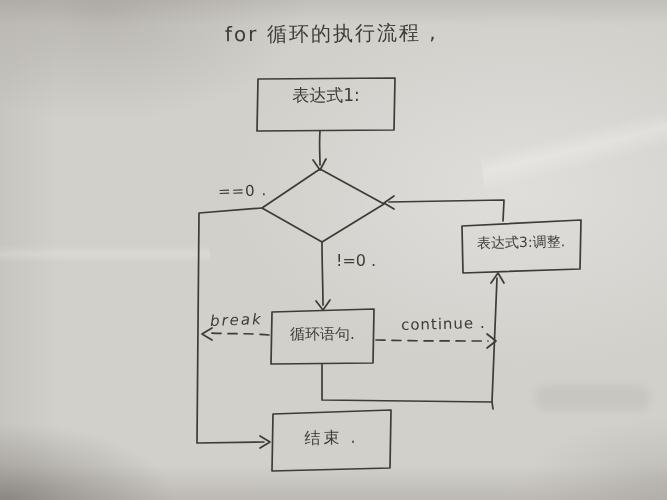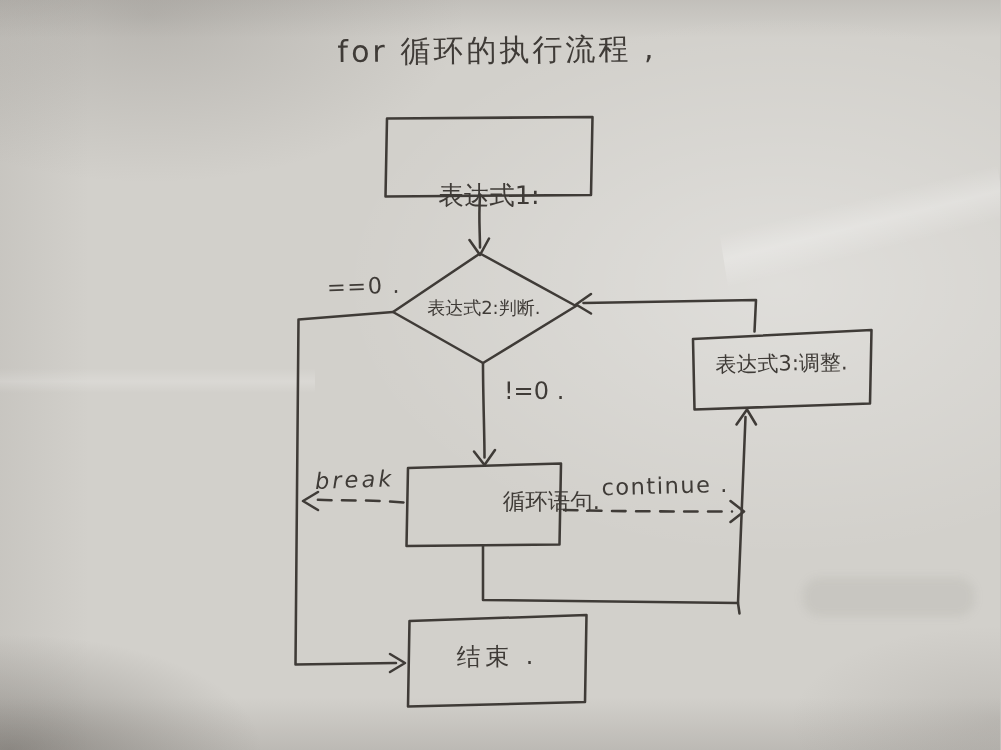--- a/index.html
+++ b/index.html
@@ -21,24 +21,24 @@
     background:linear-gradient(175deg, transparent 30%, rgba(255,255,255,0.25) 50%, transparent 72%);}
   .crease.b{left:0;top:240px;width:210px;height:26px;
     background:linear-gradient(180deg, transparent 20%, rgba(255,255,255,0.18) 55%, transparent 85%);}
   .smudge{position:absolute;left:535px;top:385px;width:115px;height:26px;border-radius:12px;
     background:rgba(120,114,108,0.10);filter:blur(3px);}
   svg.lines{position:absolute;left:0;top:0;}
   .ink{stroke:var(--ink,#3f3b37);stroke-width:1.7;fill:none;stroke-linecap:round;stroke-linejoin:round;}
   .label{position:absolute;white-space:nowrap;}
   .node-text{position:absolute;text-align:center;}
   .t-title{left:225px;top:20px;width:260px;font-size:20px;letter-spacing:2px;transform:rotate(-0.6deg);}
-  .t-expr1{left:257px;top:84px;width:138px;font-size:17px;line-height:23px;margin-top:36px;}
+  .t-expr1{left:257px;top:84px;width:138px;font-size:17px;line-height:23px;}
   .t-cond{left:263px;top:197px;width:119px;font-size:12px;}
   .t-adjust{left:462px;top:234px;width:118px;font-size:14px;transform:rotate(-1deg);}
-  .t-body{left:271px;top:325px;width:103px;font-size:15px;margin-left:45px;}
+  .t-body{left:271px;top:325px;width:103px;font-size:15px;}
   .t-end{left:272px;top:428px;width:119px;font-size:16px;letter-spacing:3px;transform:rotate(-0.8deg);}
   .t-eq{left:218px;top:182px;font-size:15px;letter-spacing:1px;transform:rotate(-2deg);}
   .t-neq{left:336px;top:251px;font-size:16px;}
   .t-break{left:210px;top:311px;font-size:15px;font-style:italic;letter-spacing:2px;transform:rotate(-2deg);}
   .t-continue{left:401px;top:315px;font-size:15px;letter-spacing:1px;transform:rotate(-1.5deg);}
 </style>
 </head>
 <body>
 
 <div class="stage">
@@ -77,21 +77,20 @@
     <path class="ink" stroke-dasharray="9 7" d="M376,340 C414,341 454,341 488,341"></path>
     <path class="ink" d="M487,334 L496,341 L487,348"></path>
   </svg>
 
   <div class="label t-title">for 循环的执行流程 ,</div>
 
   <div class="node-text t-expr1">
     <div>表达式1:</div>
   </div>
 
-  <div class="node-text t-cond">表达式2:判断.</div>
   <div class="node-text t-adjust">表达式3:调整.</div>
   <div class="node-text t-body">循环语句.</div>
   <div class="node-text t-end">结束 .</div>
 
   <div class="label t-eq">==0 .</div>
   <div class="label t-neq">!=0 .</div>
   <div class="label t-break">break</div>
   <div class="label t-continue">continue .</div>
 
 </div>

